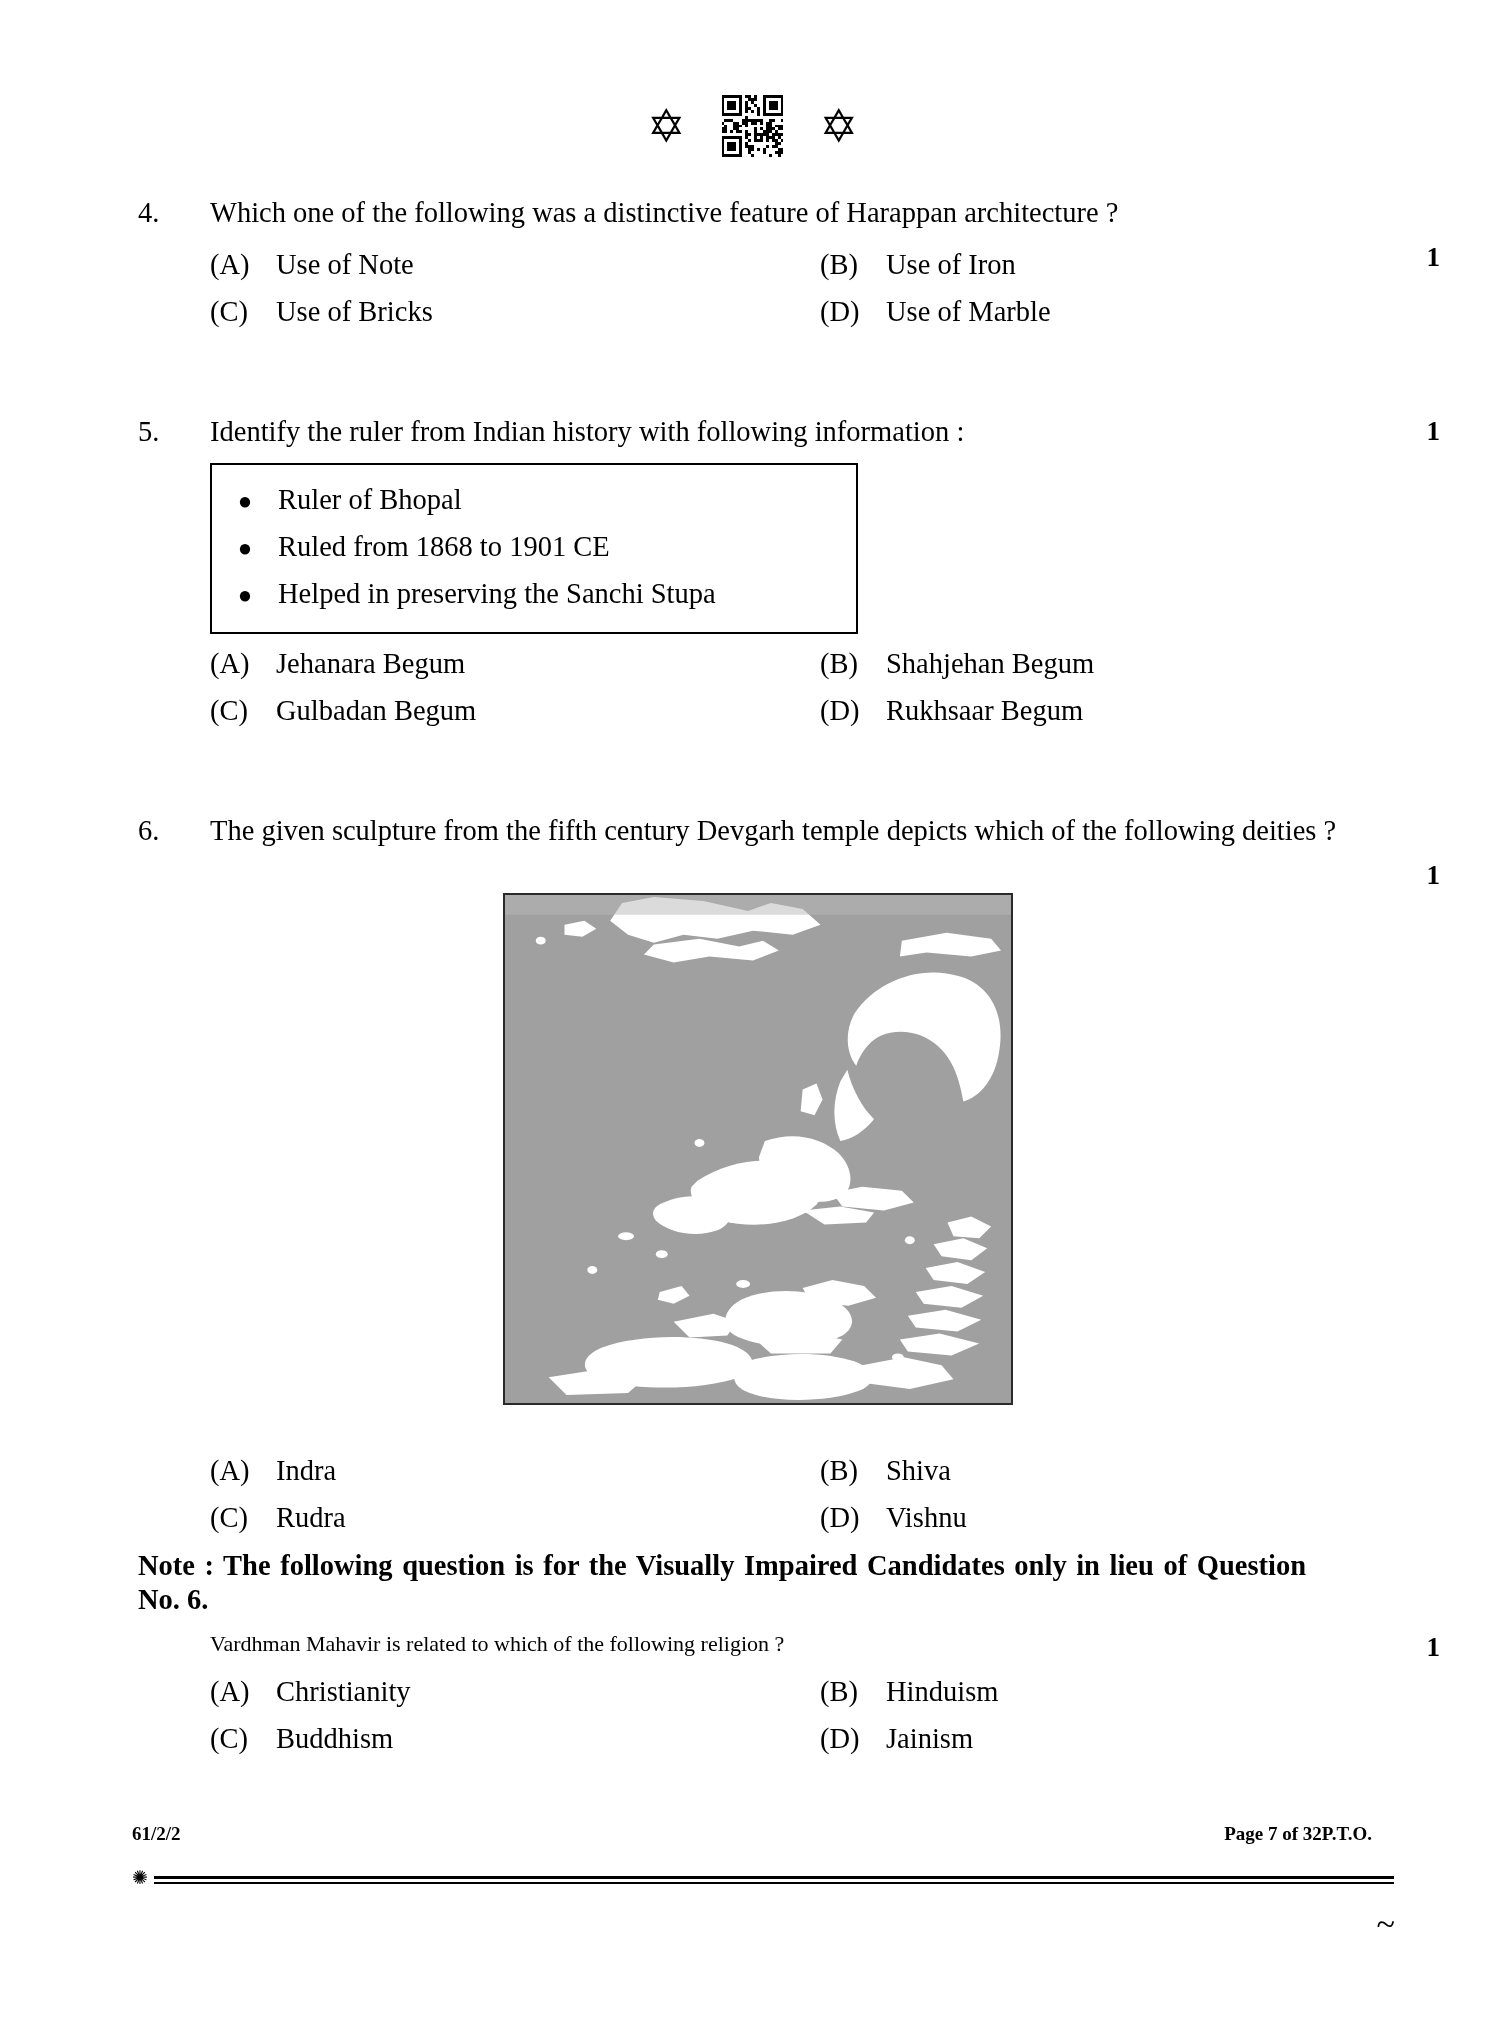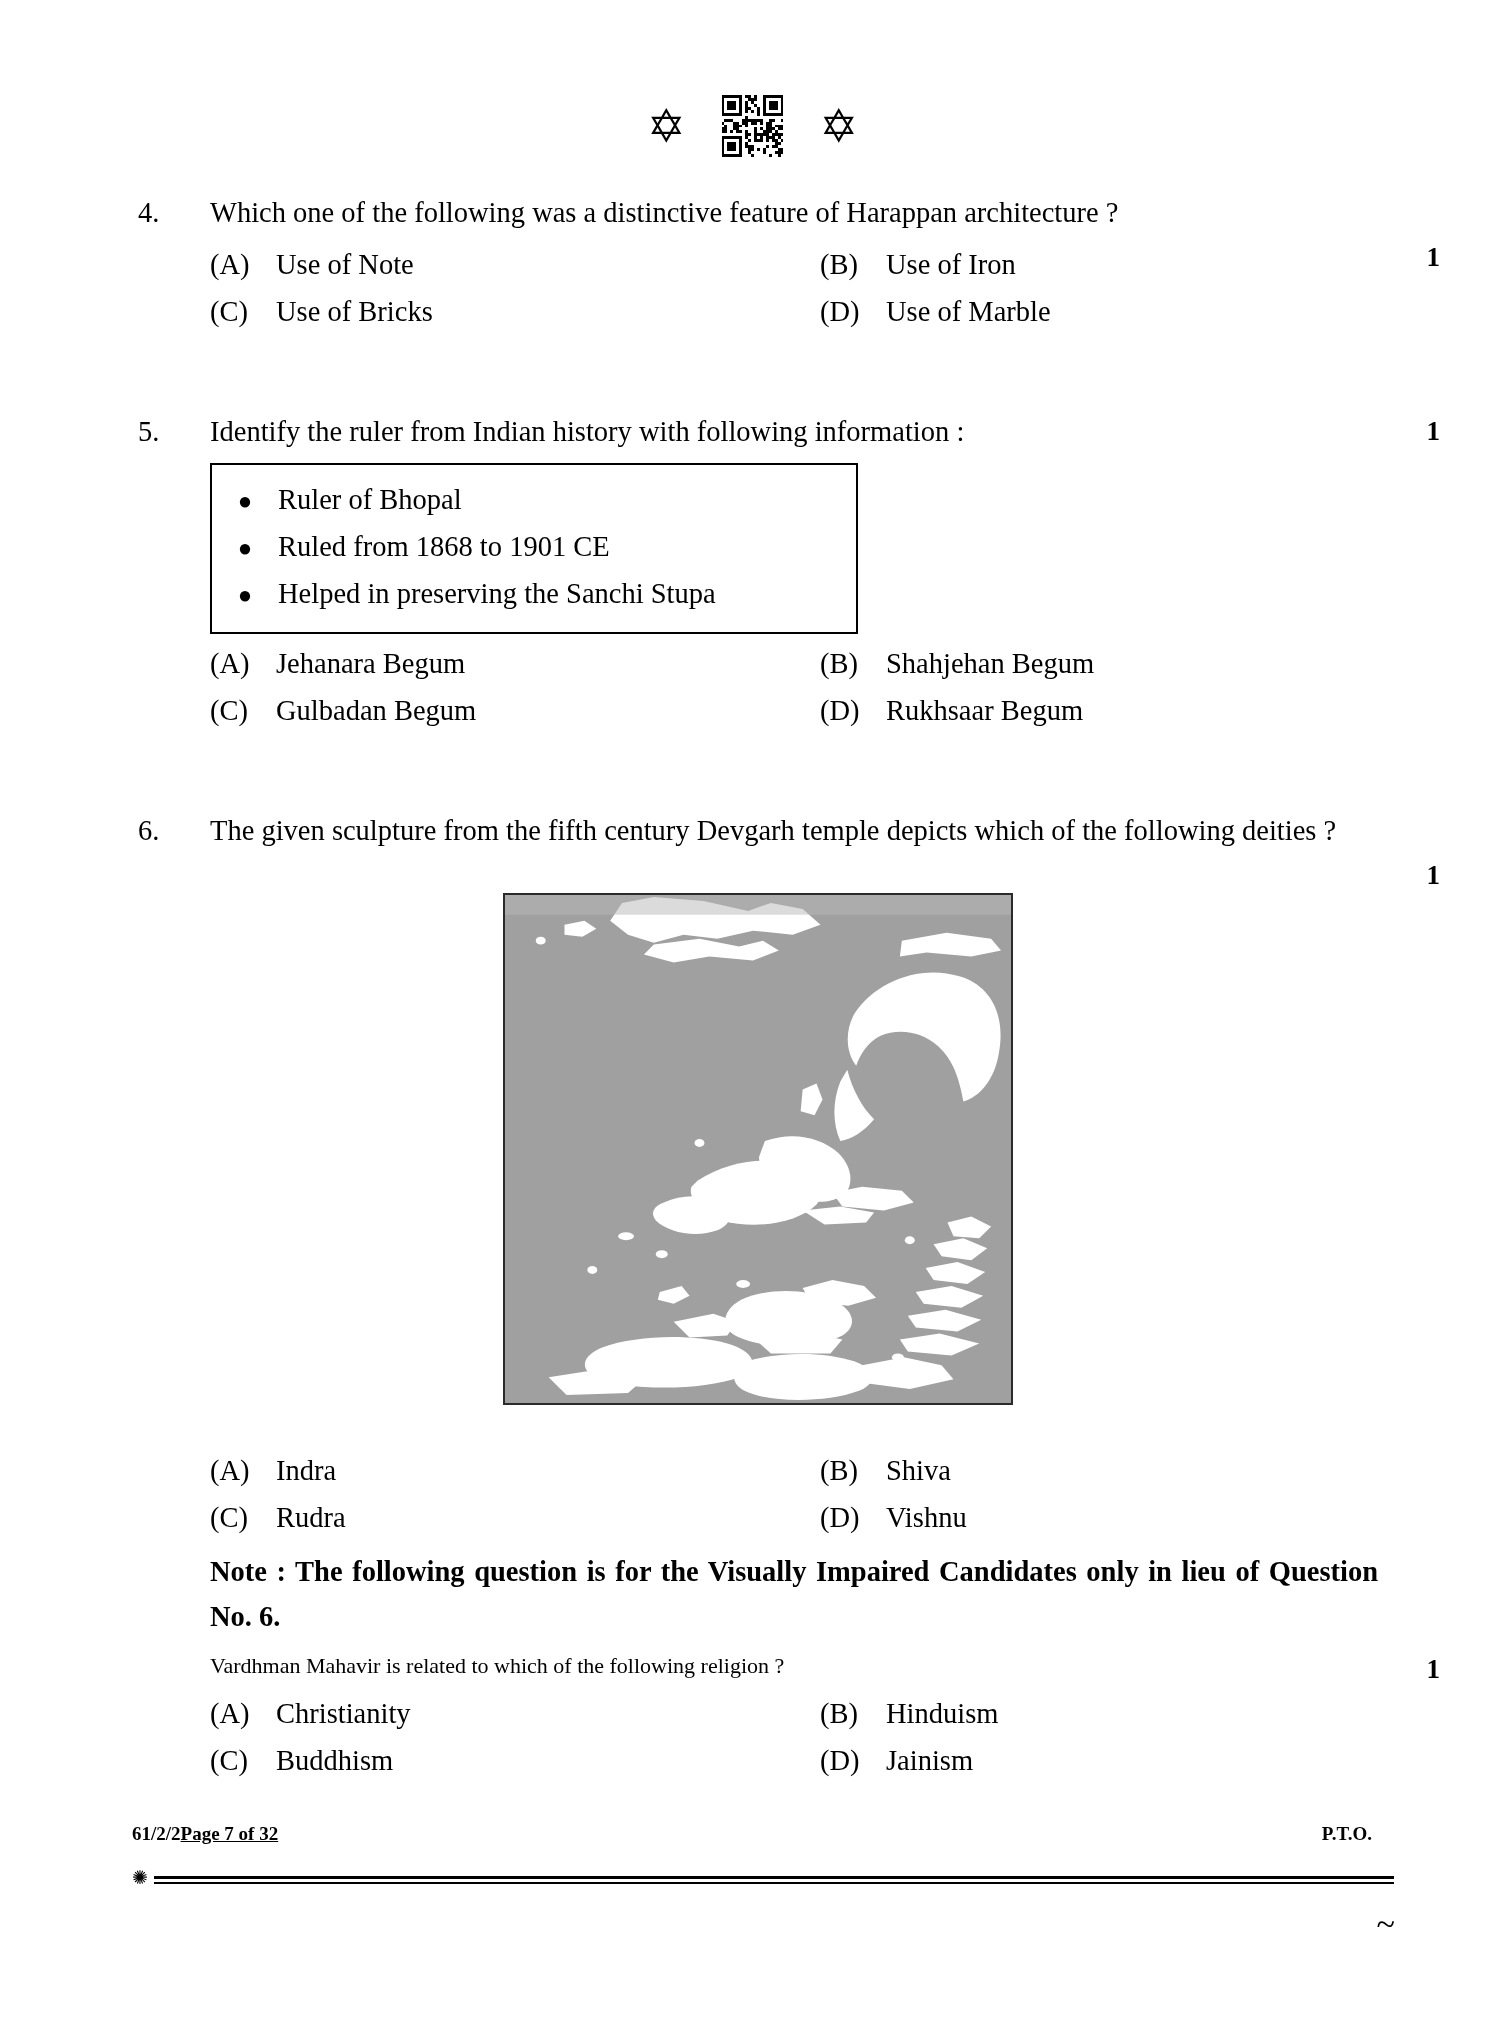--- a/index.html
+++ b/index.html
@@ -146,24 +146,23 @@
     border: 2px solid #2a2a2a;
     background: #a0a0a0;
     position: relative;
     overflow: hidden;
     box-sizing: border-box;
   }
   .figure svg { display: block; width: 100%; height: 100%; }
 
   
   .note {
-    margin-left: 72px;
     margin-top: 8px;
     font-size: 28.5px;
-    line-height: 45px;
+    line-height: 34px;
     font-weight: bold;
     text-align: justify;
     text-align-last: left;
     width: 1168px;
   }
   .vi-question {
     margin-left: 72px;
     margin-top: 4px;
     font-size: 22px;
     line-height: 45px;
@@ -176,21 +175,21 @@
     position: absolute;
     left: 132px;
     top: 1823px;
     width: 1240px;
     display: flex;
     align-items: baseline;
     font-weight: bold;
     font-size: 19px;
   }
   .footer .left { flex: 0 0 auto; }
-  .footer .center { flex: 1 1 auto; text-align: left; text-decoration: underline; }
+  .footer .center { flex: 1 1 auto; text-align: right; }
   .footer .right { flex: 0 0 auto; }
 
   .rule-wrap {
     position: absolute;
     left: 132px;
     top: 1876px;
     width: 1262px;
     height: 10px;
   }
   .rule-top { position:absolute; left: 22px; top: 0; right: 0; height: 3px; background: #000; }

